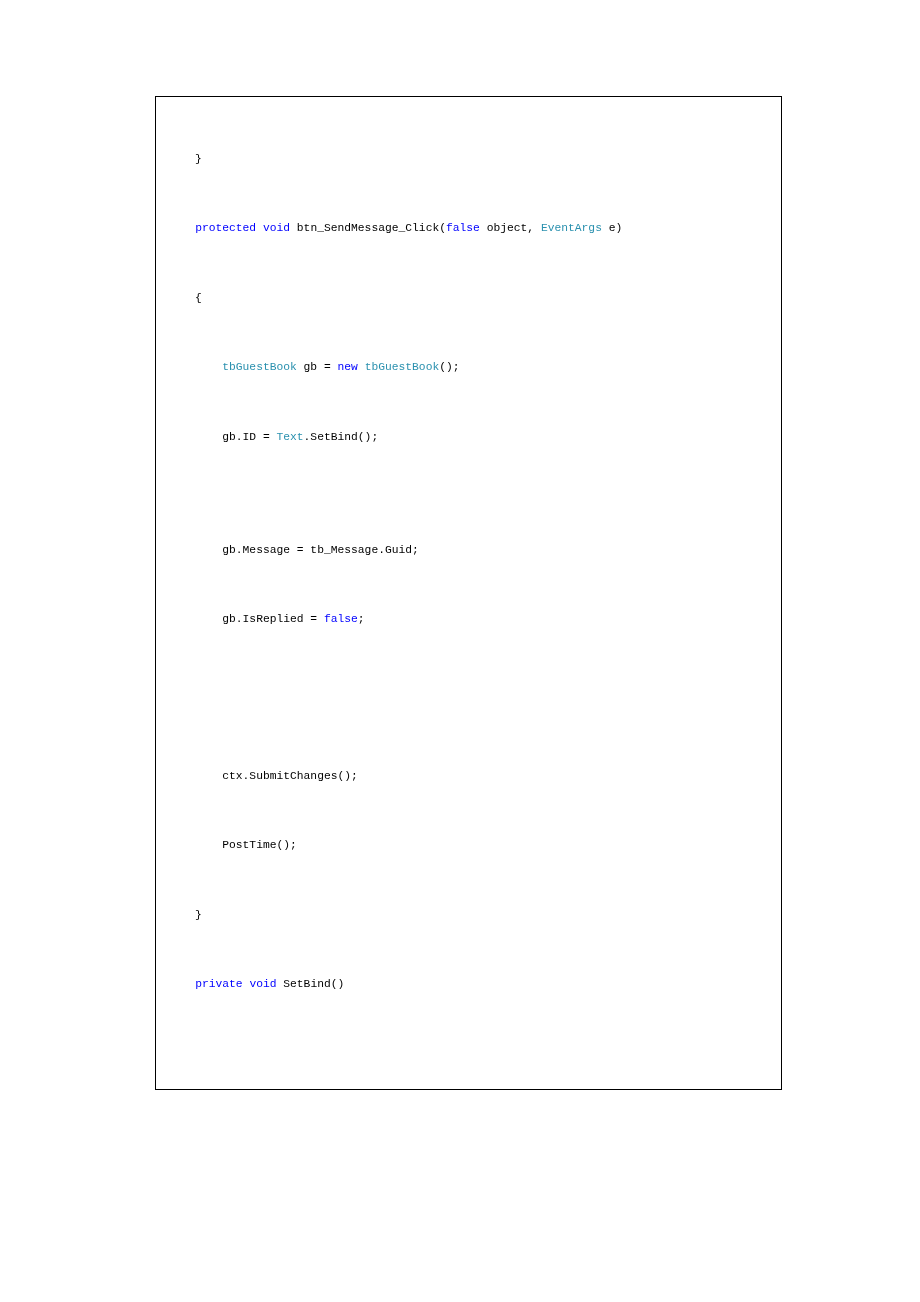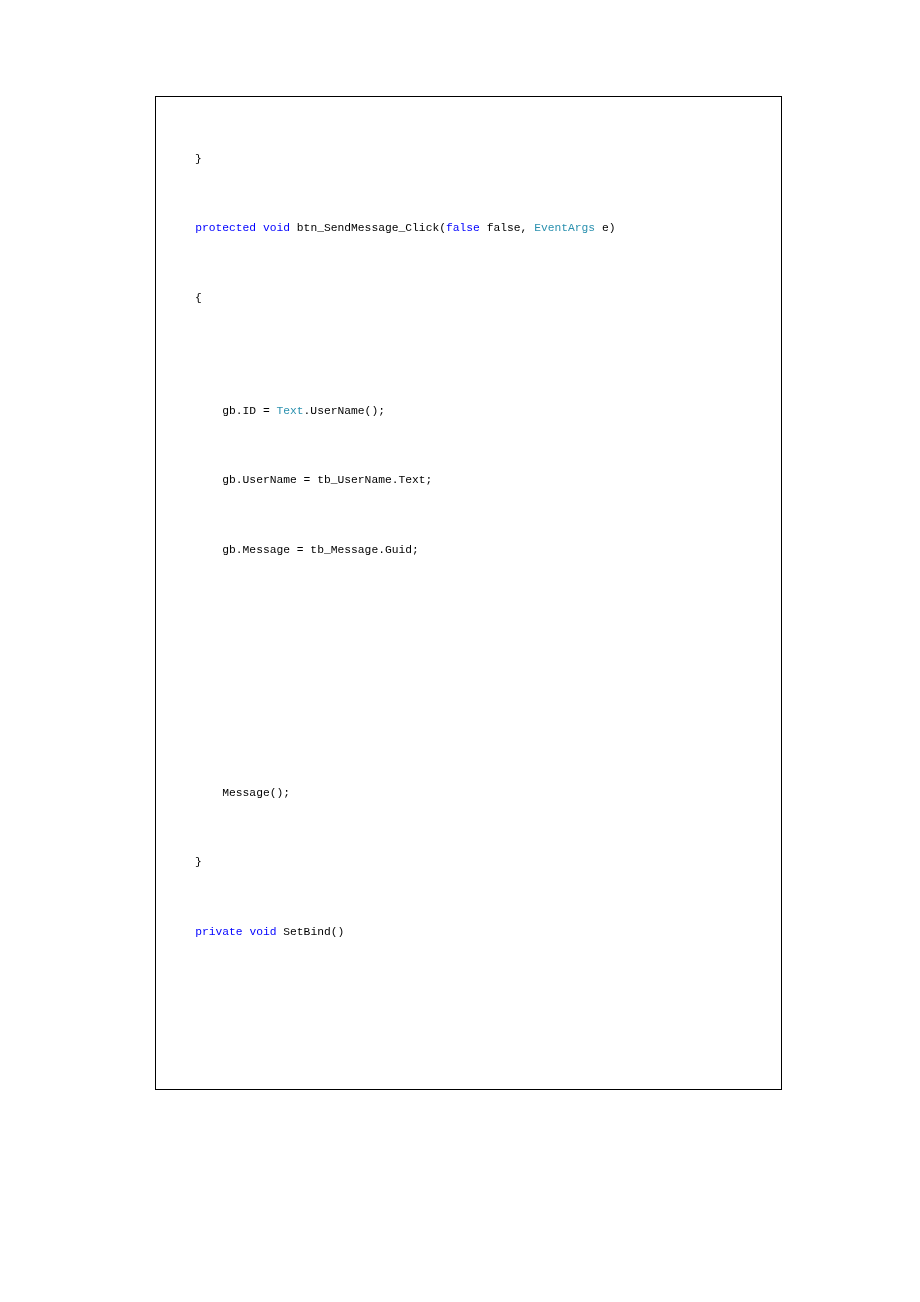--- a/index.html
+++ b/index.html
@@ -47,36 +47,38 @@
 </style>
 </head>
 <body>
 
 <div class="page">
   <div class="code-box">
     <div class="code-content">
 <span class="blank"></span>
 <span class="line">    }</span>
 <span class="blank"></span>
-<span class="line"><span>    </span><span class="kw">protected</span><span> </span><span class="kw">void</span><span> btn_SendMessage_Click(</span><span class="kw">false</span><span> false, </span><span class="type">EventArgs</span><span> e)</span></span>
+<span class="line"><span>    </span><span class="kw">protected</span><span> </span><span class="kw">void</span><span> btn_SendMessage_Click(</span><span class="kw">false</span><span> object, </span><span class="type">EventArgs</span><span> e)</span></span>
 <span class="blank"></span>
 <span class="line">    {</span>
 <span class="blank"></span>
+<span class="line"><span>        </span><span class="type">tbGuestBook</span><span> gb = </span><span class="kw">new</span><span> </span><span class="type">tbGuestBook</span><span>();</span></span>
 <span class="blank"></span>
-<span class="line"><span>        gb.ID = </span><span class="type">Text</span><span>.UserName();</span></span>
+<span class="line"><span>        gb.ID = </span><span class="type">Text</span><span>.SetBind();</span></span>
 <span class="blank"></span>
-<span class="line">        gb.UserName = tb_UserName.Text;</span>
 <span class="blank"></span>
 <span class="line">        gb.Message = tb_Message.Guid;</span>
 <span class="blank"></span>
+<span class="line"><span>        gb.IsReplied = </span><span class="kw">false</span><span>;</span></span>
 <span class="blank"></span>
 <span class="blank"></span>
 <span class="blank"></span>
+<span class="line">        ctx.SubmitChanges();</span>
 <span class="blank"></span>
-<span class="line">        Message();</span>
+<span class="line">        PostTime();</span>
 <span class="blank"></span>
 <span class="line">    }</span>
 <span class="blank"></span>
 <span class="line"><span>    </span><span class="kw">private</span><span> </span><span class="kw">void</span><span> SetBind()</span></span>
 <span class="blank"></span>
 
 
 
 
 

